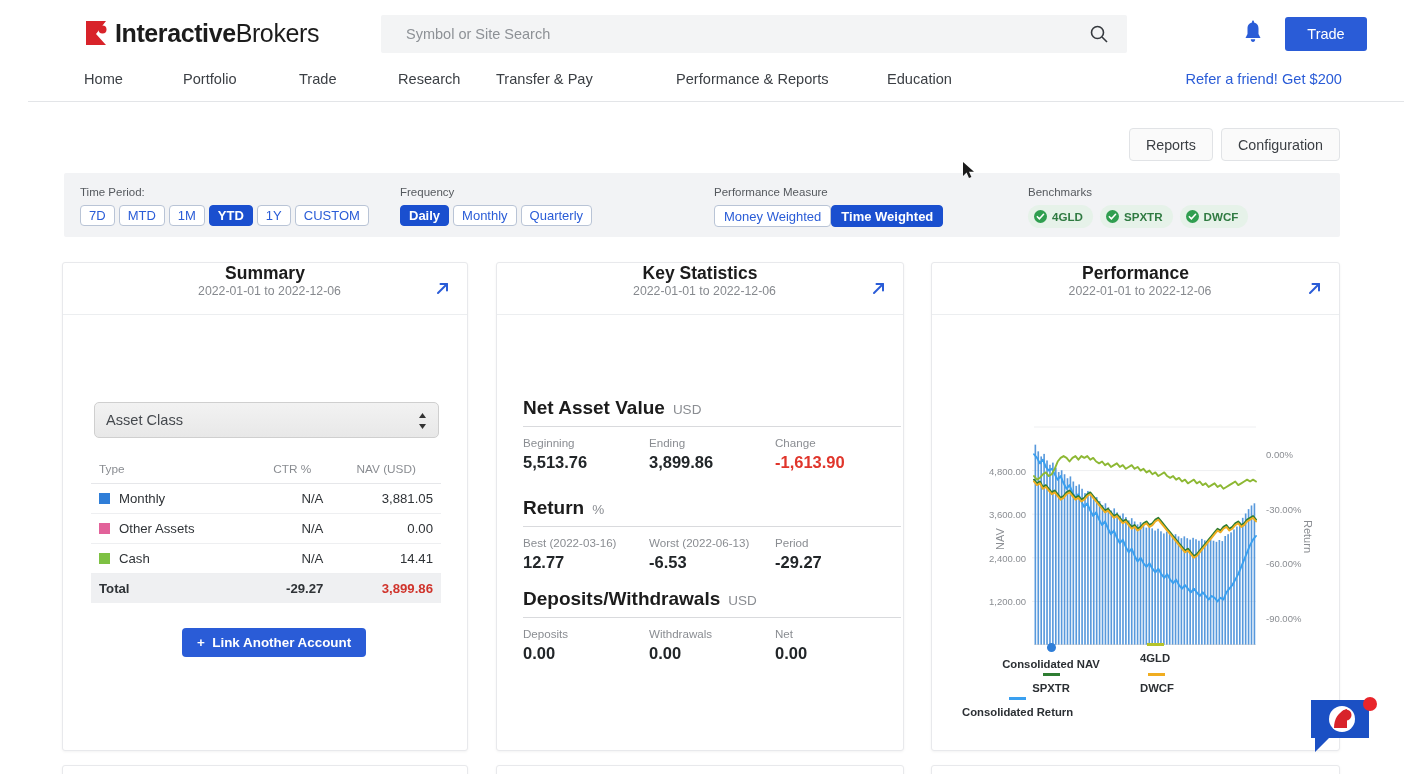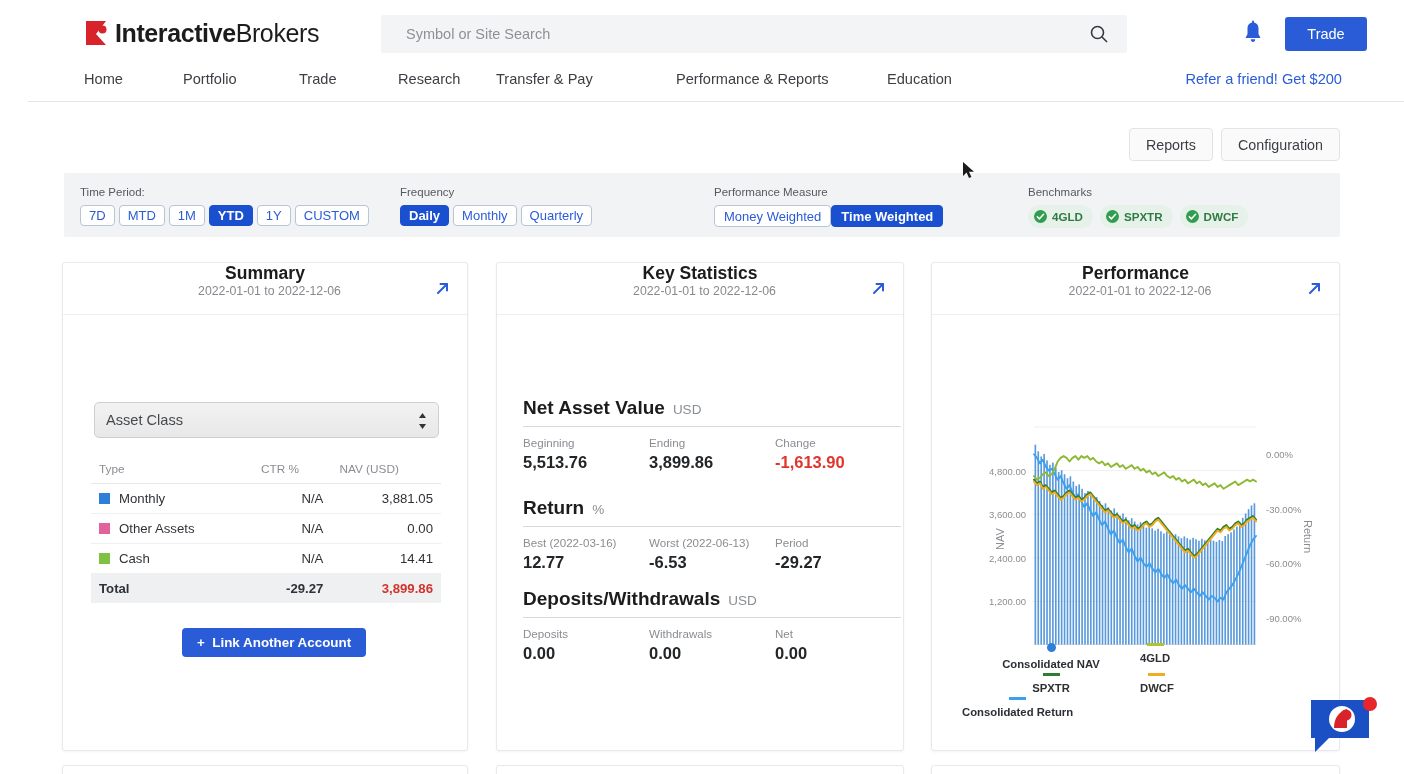--- a/index.html
+++ b/index.html
@@ -118,21 +118,21 @@
     background: linear-gradient(#f2f2f2,#e8e8e8);
     border: 1px solid #cfcfcf; border-radius: 5px;
     display: flex; align-items: center; cursor: pointer;
   }
   .select-label { font-size: 14.6px; color: #45494e; margin-left: 11px; }
   .select-arrows { position: absolute; right: 11px; top: 8px; }
 
   .atable { position: absolute; left: 28px; top: 194px; width: 350px; }
   .atable table { width: 100%; border-collapse: collapse; }
   .atable th {
-    font-size: 11.8px; color: #8a8d92; font-weight: normal; text-align: left;
+    font-size: 11.8px; color: #8a8d92; font-weight: normal; text-align: center;
     padding: 5px 8px 7px; border-bottom: 1px solid #e6e7ea;
   }
   .atable th.l { text-align: left; }
   .atable td {
     font-size: 13.2px; color: #2f3337; text-align: right;
     padding: 7px 8px; border-bottom: 1px solid #eeeff1;
   }
   .atable td.l { text-align: left; }
   .swatch { display: inline-block; width: 11px; height: 11px; margin-right: 9px; vertical-align: -1px; }
   .totalrow td { background: #eff0f2; font-weight: bold; border-bottom: none; }

